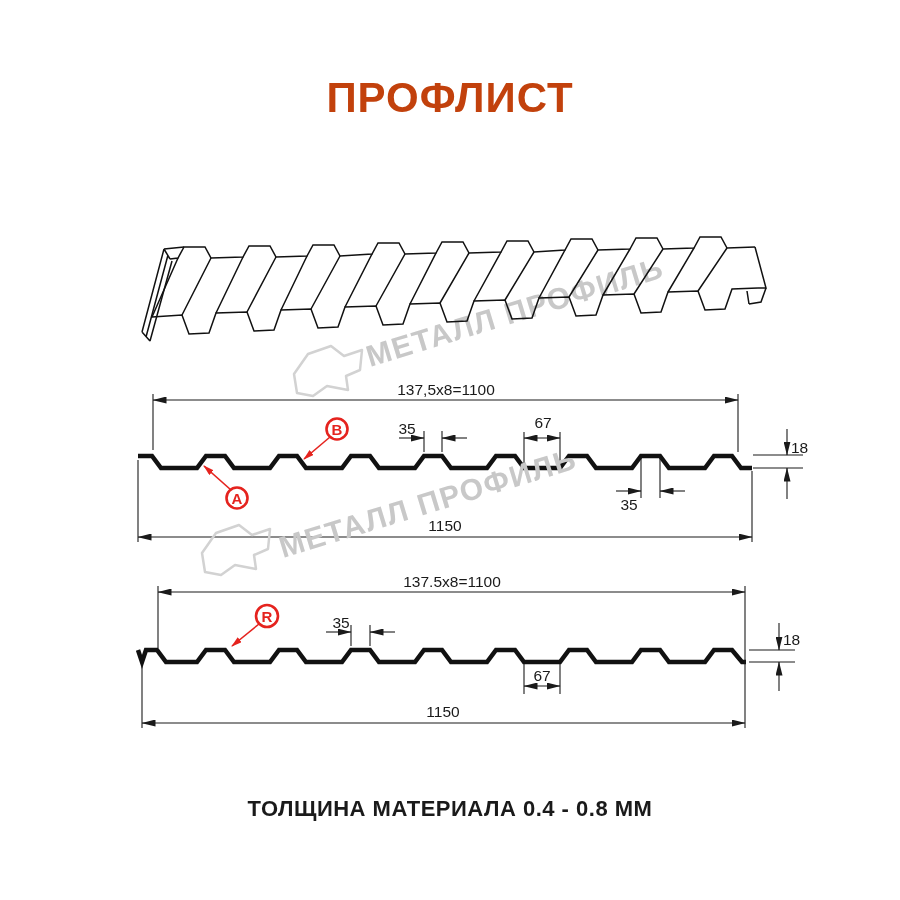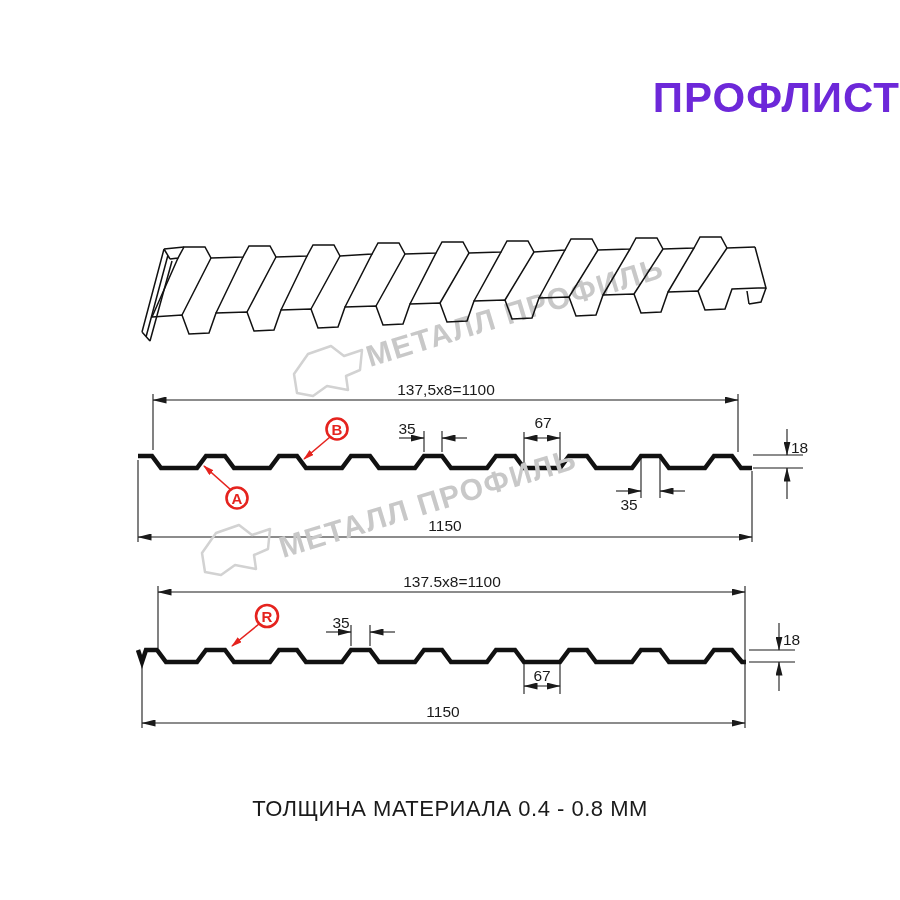--- a/index.html
+++ b/index.html
@@ -1,23 +1,23 @@
 <!DOCTYPE html>
 <html><head>
 <meta charset="utf-8">
 <style>
   html,body{margin:0;padding:0;background:#fff;}
   .page{position:relative;width:900px;height:900px;background:#ffffff;overflow:hidden;
         font-family:"Liberation Sans",sans-serif;}
-  .title{position:absolute;left:0;top:74px;width:900px;text-align:right;
-         font-size:42px;font-weight:800;letter-spacing:1px;color:#6d28d9;}
+  .title{position:absolute;left:0;top:74px;width:900px;text-align:center;
+         font-size:42px;font-weight:800;letter-spacing:1px;color:#c2410c;}
   .subtitle{position:absolute;left:0;top:127px;width:900px;text-align:center;
          font-size:21px;font-weight:600;letter-spacing:1px;color:#111;}
   .footer-note{position:absolute;left:0;top:796px;width:900px;text-align:center;
-         font-size:22px;font-weight:400;letter-spacing:.5px;color:#1a1a1a;}
+         font-size:22px;font-weight:700;letter-spacing:.5px;color:#1a1a1a;}
   svg{position:absolute;left:0;top:0;}
   .dimtxt{font-family:"Liberation Sans",sans-serif;font-size:15.5px;fill:#1a1a1a;}
   .redtxt{font-family:"Liberation Sans",sans-serif;font-size:15px;font-weight:700;fill:#e5231e;}
   .wmtxt{font-family:"Liberation Sans",sans-serif;font-size:30px;font-weight:700;
          letter-spacing:1.5px;fill:#c8c8c8;}
   .thin{stroke:#1a1a1a;stroke-width:1.1;fill:none;}
   .sheet{stroke:#111;stroke-width:1.5;fill:none;stroke-linejoin:miter;}
   .profile{stroke:#111;stroke-width:4.5;fill:none;stroke-linejoin:miter;}
   .redline{stroke:#e5231e;stroke-width:1.6;fill:none;}
   .redcirc{stroke:#e5231e;stroke-width:2.6;fill:none;}

